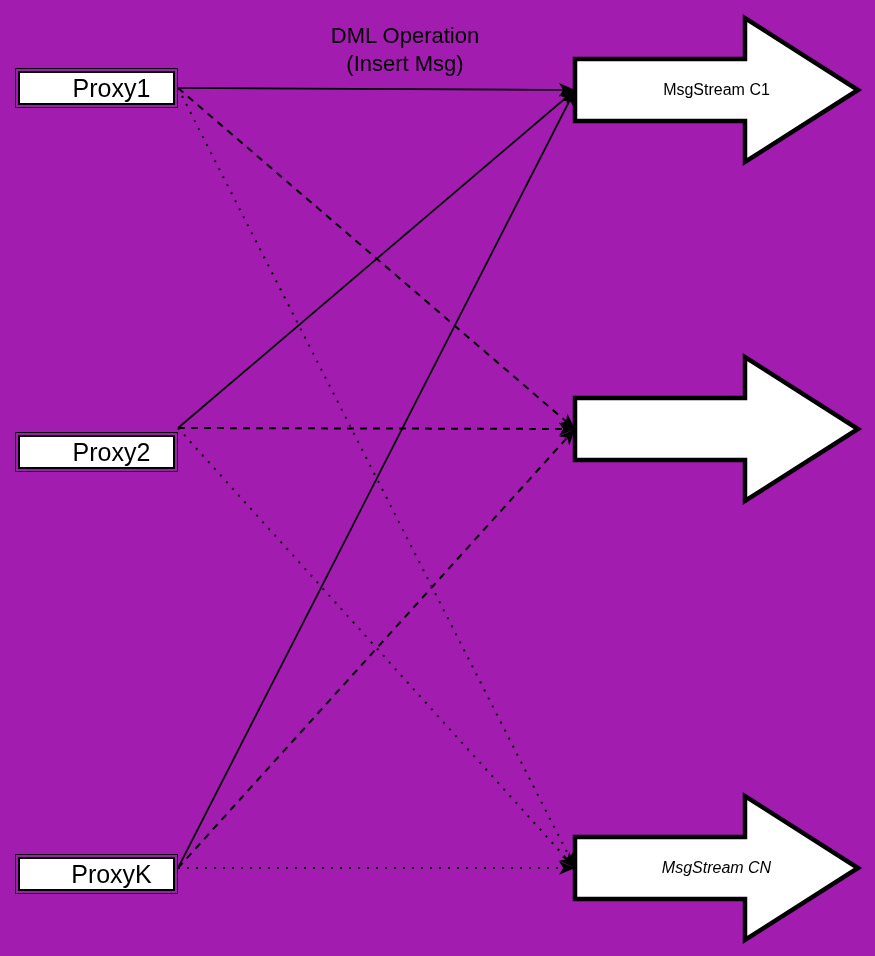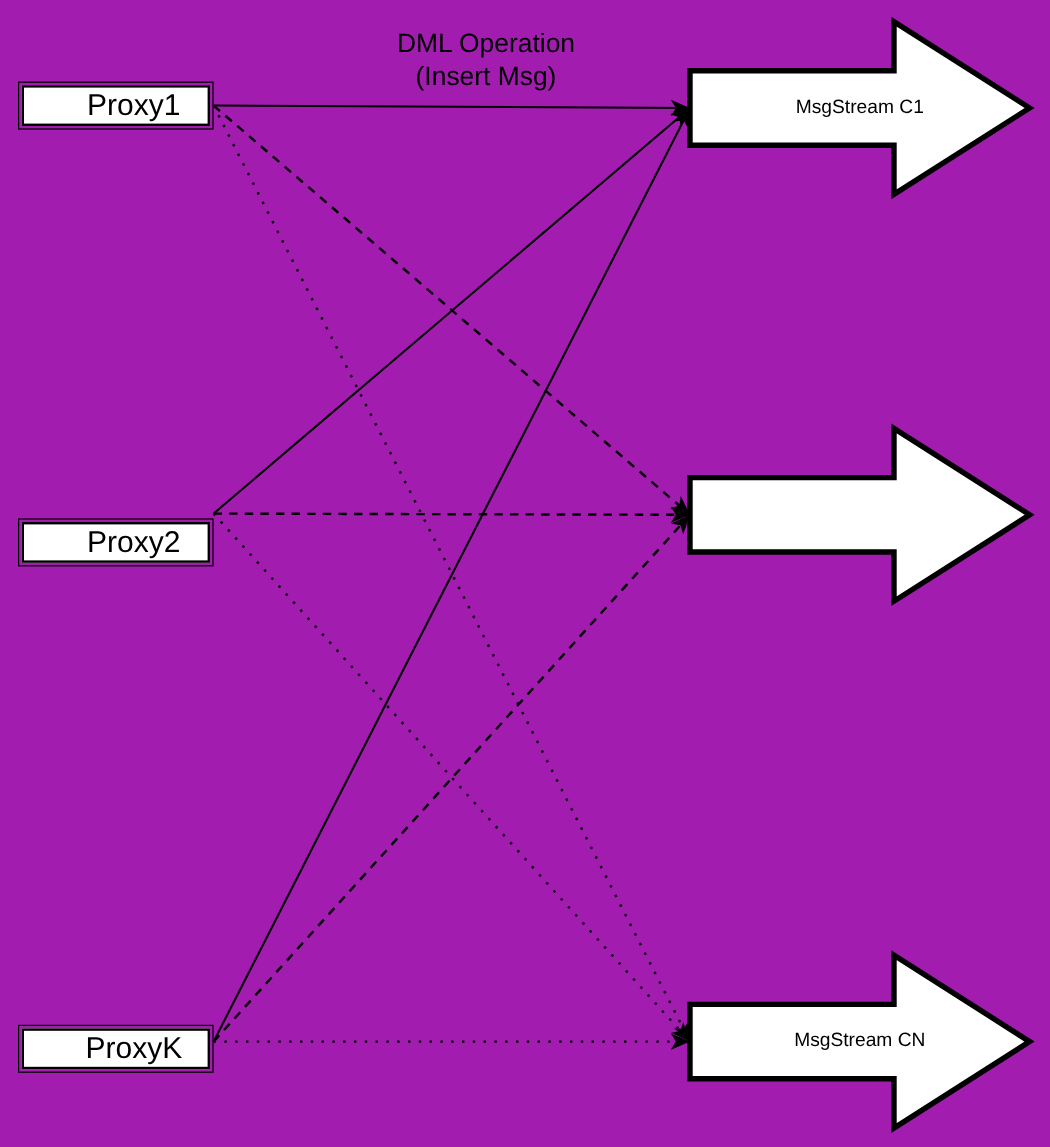--- a/index.html
+++ b/index.html
@@ -121,15 +121,15 @@
     <span class="label">Proxy1</span>
   </div>
   <div class="proxy-box" style="top:411px;margin-top:24px;">
     <span class="label">Proxy2</span>
   </div>
   <div class="proxy-box" style="top:840px;margin-top:17px;">
     <span class="label">ProxyK</span>
   </div>
 
   <div class="stream-label" style="top:75px;">MsgStream C1</div>
-  <div class="stream-label" style="top:853px;">MsgStream CN</div>
+  <div class="stream-label" style="top:853px;font-style:italic;">MsgStream CN</div>
 
 </div>
 
 </body></html>

